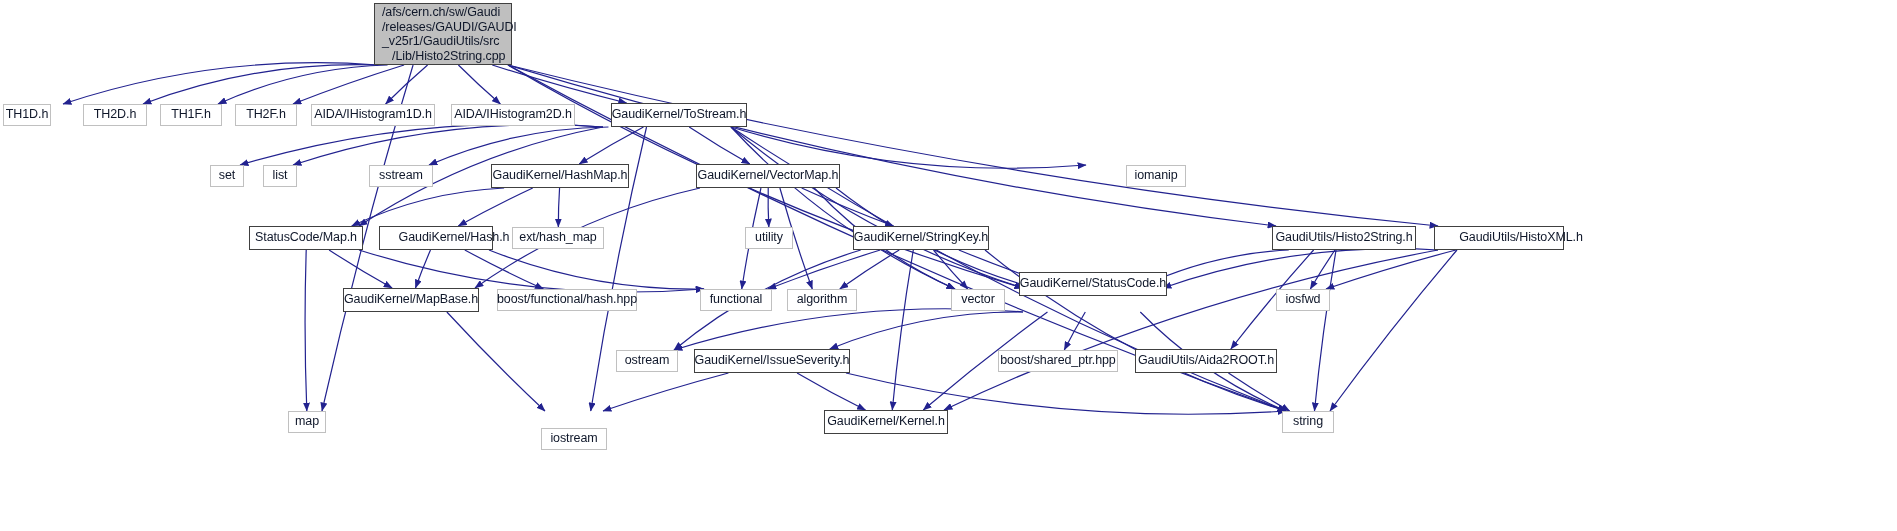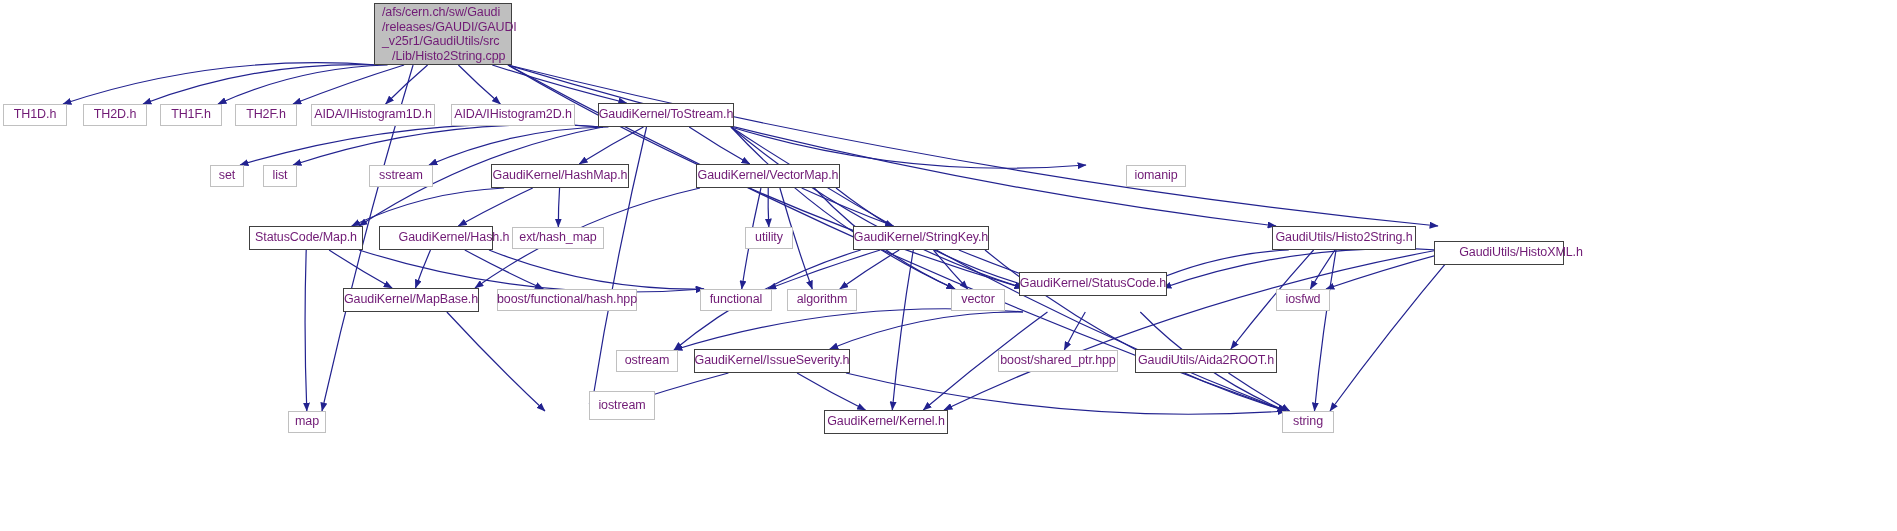--- a/index.html
+++ b/index.html
@@ -25,21 +25,21 @@
   }
   .node {
     position: absolute;
     box-sizing: border-box;
     display: flex;
     align-items: center;
     justify-content: center;
     text-align: center;
     background: #ffffff;
     border: 1px solid #c0c0c0;
-    color: #701a75;
+    color: #0f172a;
     font-size: 12.5px;
     line-height: 13.5px;
     white-space: pre;
     letter-spacing: -0.1px;
     z-index: 5;
   }
   .node.strong {
     border: 1.6px solid #404040;
   }
   .node.root {
@@ -126,49 +126,49 @@
         <path d="M1438,250 Q1296.7,241.5 1163,288" fill="none" stroke="#22228f" stroke-width="1.2" marker-end="url(#arrow)"></path>
         <path d="M1438,250 Q1180.5236509016709,297.65427215890884 944,410" fill="none" stroke="#22228f" stroke-width="1.2" marker-end="url(#arrow)"></path>
         <path d="M1228.44,373 Q1258.356,393.1016 1289.64,411" fill="none" stroke="#22228f" stroke-width="1.2" marker-end="url(#arrow)"></path>
       </g>
   </svg>
   <div id="nodes-group">
       <div class="node root" style="left: 374px; top: 3px; width: 138px; height: 62px;">/afs/cern.ch/sw/Gaudi
 /releases/GAUDI/GAUDI
 _v25r1/GaudiUtils/src
    /Lib/Histo2String.cpp</div>
-      <div class="node" style="left: 3px; top: 104px; width: 64px; height: 22px;">TH1D.h</div>
+      <div class="node" style="left: 3px; top: 104px; width: 48px; height: 22px;">TH1D.h</div>
       <div class="node" style="left: 83px; top: 104px; width: 64px; height: 22px;">TH2D.h</div>
       <div class="node" style="left: 160px; top: 104px; width: 62px; height: 22px;">TH1F.h</div>
       <div class="node" style="left: 235px; top: 104px; width: 62px; height: 22px;">TH2F.h</div>
       <div class="node" style="left: 311px; top: 104px; width: 124px; height: 22px;">AIDA/IHistogram1D.h</div>
       <div class="node" style="left: 451px; top: 104px; width: 124px; height: 22px;">AIDA/IHistogram2D.h</div>
-      <div class="node strong" style="left: 598px; top: 103px; width: 136px; height: 24px;">GaudiKernel/ToStream.h</div>
+      <div class="node strong" style="left: 611px; top: 103px; width: 136px; height: 24px;">GaudiKernel/ToStream.h</div>
       <div class="node" style="left: 210px; top: 165px; width: 34px; height: 22px;">set</div>
       <div class="node" style="left: 263px; top: 165px; width: 34px; height: 22px;">list</div>
       <div class="node" style="left: 369px; top: 165px; width: 64px; height: 22px;">sstream</div>
       <div class="node strong" style="left: 491px; top: 164px; width: 138px; height: 24px;">GaudiKernel/HashMap.h</div>
       <div class="node strong" style="left: 696px; top: 164px; width: 144px; height: 24px;">GaudiKernel/VectorMap.h</div>
       <div class="node" style="left: 1082px; top: 165px; width: 60px; height: 22px; margin-left: 44px;">iomanip</div>
       <div class="node strong" style="left: 249px; top: 226px; width: 114px; height: 24px;">StatusCode/Map.h</div>
       <div class="node strong" style="left: 379px; top: 226px; width: 114px; height: 24px; padding-left: 36px;">GaudiKernel/Hash.h</div>
       <div class="node" style="left: 512px; top: 227px; width: 92px; height: 22px;">ext/hash_map</div>
       <div class="node" style="left: 745px; top: 227px; width: 48px; height: 22px;">utility</div>
       <div class="node strong" style="left: 853px; top: 226px; width: 136px; height: 24px;">GaudiKernel/StringKey.h</div>
       <div class="node strong" style="left: 1272px; top: 226px; width: 144px; height: 24px;">GaudiUtils/Histo2String.h</div>
-      <div class="node strong" style="left: 1434px; top: 241px; width: 130px; height: 24px; padding-left: 44px;">GaudiUtils/HistoXML.h</div>
+      <div class="node strong" style="left: 1434px; top: 226px; width: 130px; height: 24px; padding-left: 44px;">GaudiUtils/HistoXML.h</div>
       <div class="node strong" style="left: 343px; top: 288px; width: 136px; height: 24px;">GaudiKernel/MapBase.h</div>
       <div class="node" style="left: 497px; top: 289px; width: 140px; height: 22px;">boost/functional/hash.hpp</div>
       <div class="node" style="left: 700px; top: 289px; width: 72px; height: 22px;">functional</div>
       <div class="node" style="left: 787px; top: 289px; width: 70px; height: 22px;">algorithm</div>
       <div class="node" style="left: 951px; top: 289px; width: 54px; height: 22px;">vector</div>
       <div class="node strong" style="left: 1019px; top: 272px; width: 148px; height: 24px;">GaudiKernel/StatusCode.h</div>
       <div class="node" style="left: 1276px; top: 289px; width: 54px; height: 22px;">iosfwd</div>
       <div class="node" style="left: 616px; top: 350px; width: 62px; height: 22px;">ostream</div>
       <div class="node strong" style="left: 694px; top: 349px; width: 156px; height: 24px;">GaudiKernel/IssueSeverity.h</div>
       <div class="node" style="left: 998px; top: 350px; width: 120px; height: 22px;">boost/shared_ptr.hpp</div>
       <div class="node strong" style="left: 1135px; top: 349px; width: 142px; height: 24px;">GaudiUtils/Aida2ROOT.h</div>
       <div class="node" style="left: 288px; top: 411px; width: 38px; height: 22px;">map</div>
-      <div class="node" style="left: 541px; top: 391px; width: 66px; height: 29px; margin-left: 48px;">iostream</div>
+      <div class="node" style="left: 541px; top: 428px; width: 66px; height: 22px;">iostream</div>
       <div class="node strong" style="left: 824px; top: 410px; width: 124px; height: 24px;">GaudiKernel/Kernel.h</div>
       <div class="node" style="left: 1282px; top: 411px; width: 52px; height: 22px;">string</div>
     </div>
 </div>
 
 </body></html>

